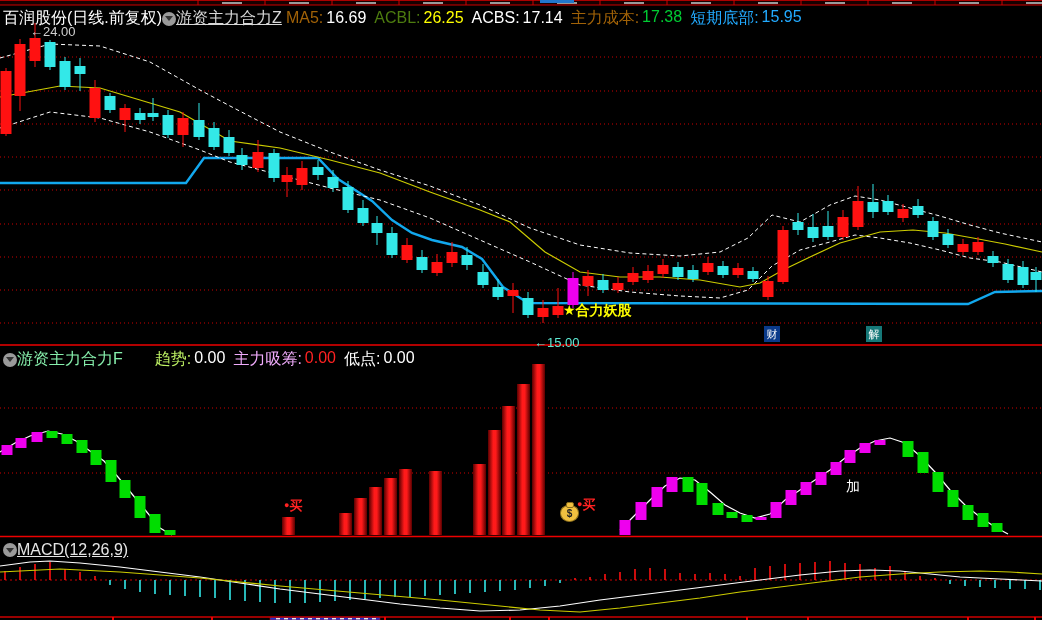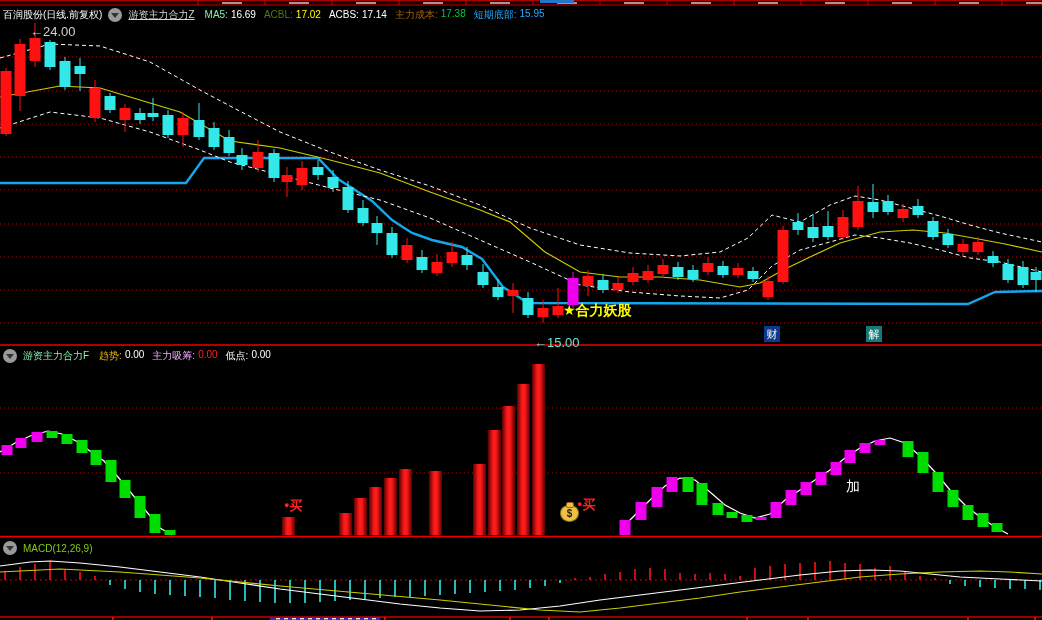--- a/index.html
+++ b/index.html
@@ -1,20 +1,20 @@
 <!DOCTYPE html>
 <html><head>
 <meta charset="utf-8">
 <style>
   html,body{margin:0;padding:0;background:#000;}
   #app{position:relative;width:1042px;height:620px;background:#000;overflow:hidden;
        font-family:"Liberation Sans","DejaVu Sans",sans-serif;}
   #chart-svg{position:absolute;left:0;top:0;}
-  .phead{position:absolute;left:3px;display:flex;align-items:center;gap:6px;
-         font-size:10px;white-space:nowrap;z-index:5;}
+  .phead{position:absolute;left:3px;display:flex;align-items:center;
+         font-size:16px;white-space:nowrap;z-index:5;}
   .phead .name{margin-right:4px;}
   .stat{display:inline-flex;gap:3px;margin-right:8px;}
   .collapse-icon{width:14px;height:14px;border-radius:50%;background:#9a9a9a;
       display:inline-flex;align-items:center;justify-content:center;flex:0 0 auto;}
   .collapse-icon i{display:block;width:0;height:0;border-left:4px solid transparent;
       border-right:4px solid transparent;border-top:5px solid #333;}
   .anno{position:absolute;z-index:6;white-space:nowrap;}
   .tagbox{position:absolute;z-index:6;width:16px;height:16px;display:flex;align-items:center;
       justify-content:center;color:#fff;font-size:11px;}
   .buy-marker{color:#ff2222;font-size:13px;font-weight:bold;}
@@ -378,59 +378,59 @@
       <rect x="372" y="618" width="4" height="1.4" fill="#e8e8e8"></rect>
     </svg>
 
   <div class="phead" style="top:8px;">
     <span style="color:#fff;">百润股份(日线.前复权)</span>
     <span class="collapse-icon">
         <i></i>
       </span>
     <span class="name" style="color:#d8d8d8;text-decoration:underline;">游资主力合力Z</span>
     <span id="main-stats"><span class="stat">
-          <span style="color: #86efac;">MA5:</span>
+          <span style="color: #a16207;">MA5:</span>
           <span style="color: rgb(255, 255, 255);">16.69</span>
         </span><span class="stat">
           <span style="color: #4d7c0f;">ACBL:</span>
-          <span style="color: rgb(255, 255, 0);">17.02</span>
+          <span style="color: rgb(255, 255, 0);">26.25</span>
         </span><span class="stat">
           <span style="color: rgb(255, 255, 255);">ACBS:</span>
           <span style="color: rgb(255, 255, 255);">17.14</span>
         </span><span class="stat">
           <span style="color: #a16207;">主力成本:</span>
           <span style="color: rgb(0, 204, 51);">17.38</span>
         </span><span class="stat">
           <span style="color: rgb(34, 170, 255);">短期底部:</span>
           <span style="color: rgb(34, 170, 255);">15.95</span>
         </span></span>
   </div>
 
   <div class="phead" style="top:349px;">
     <span class="collapse-icon">
         <i></i>
       </span>
     <span class="name" style="color:#86efac;">游资主力合力F</span>
     <span id="ind-stats"><span class="stat">
-          <span style="color: #eab308;">趋势:</span>
+          <span style="color: #bef264; margin-left: 28px;">趋势:</span>
           <span style="color: rgb(255, 255, 255);">0.00</span>
         </span><span class="stat">
           <span style="color: #f0abfc;">主力吸筹:</span>
           <span style="color: rgb(255, 34, 34);">0.00</span>
         </span><span class="stat">
           <span style="color: rgb(255, 255, 255);">低点:</span>
           <span style="color: rgb(255, 255, 255);">0.00</span>
         </span></span>
   </div>
 
   <div class="phead" style="top:541px;">
     <span class="collapse-icon">
         <i></i>
       </span>
-    <span class="name" style="color:#84cc16;">MACD(12,26,9)</span>
+    <span class="name" style="color:#e5e5e5;text-decoration:underline;">MACD(12,26,9)</span>
   </div>
 
   <div class="anno" style="left:30px;top:24px;color:#cfcfcf;font-size:13px;">←24.00</div>
   <div class="anno" style="left:534px;top:335px;color:#5eead4;font-size:13px;">←15.00</div>
   <div class="anno" style="left:563px;top:302px;color:#ffff00;font-size:14px;font-weight:bold;text-align:center;">★合力妖股</div>
   <div class="tagbox" style="left:764px;top:326px;background:#0a3a8a;">财</div>
   <div class="tagbox" style="left:866px;top:326px;background:#167878;">解</div>
 
   <div class="anno buy-marker" style="left:284px;top:497px;"><span class="dot">●</span><span>买</span></div>
   <div id="moneybag">$</div>

